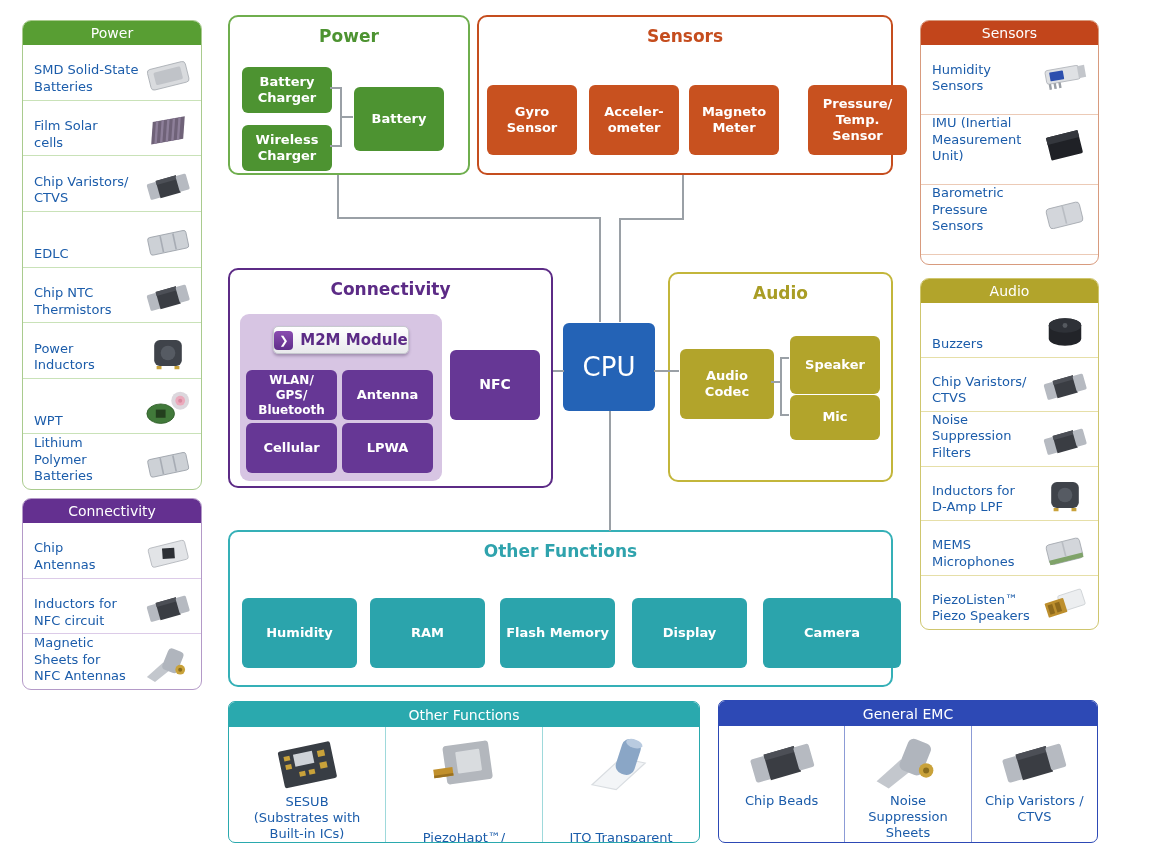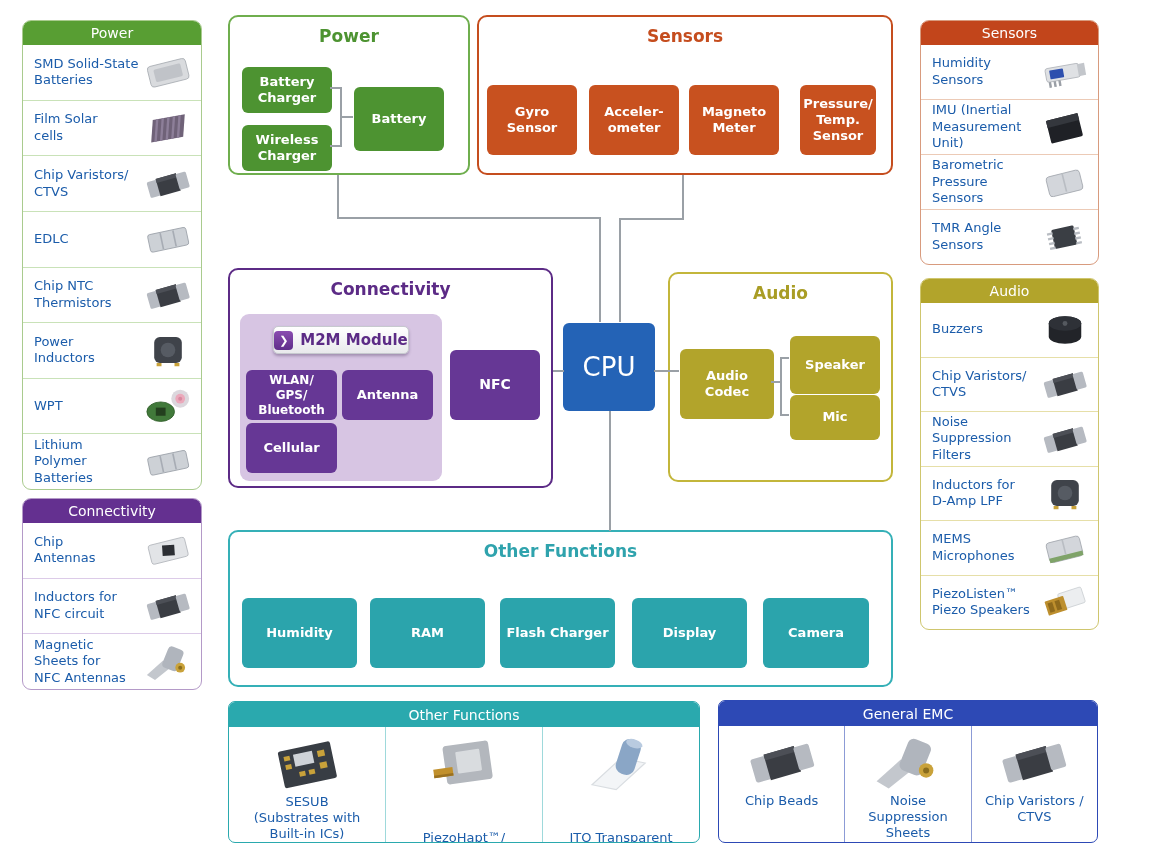--- a/index.html
+++ b/index.html
@@ -5,31 +5,31 @@
   html,body{margin:0;padding:0;background:#fff;}
   .canvas{position:relative;width:1161px;height:863px;background:#fff;
           font-family:"DejaVu Sans","Liberation Sans",sans-serif;overflow:hidden;border-radius:27px;}
 
   
   .spanel{position:absolute;background:#fff;border:1px solid;border-radius:9px;
           display:flex;flex-direction:column;overflow:hidden;box-sizing:border-box;}
   .phead{height:24px;flex:0 0 24px;color:#fff;font-size:14px;
          display:flex;align-items:center;justify-content:center;}
   .pbody{flex:1;display:flex;flex-direction:column;}
-  .prow{flex:1;display:flex;align-items:center;justify-content:space-between;
+  .prow{flex:1;display:flex;align-items:flex-end;justify-content:space-between;
         padding:4px 7px 4px 11px;min-height:0;}
   .plabel{color:#1b5caa;font-size:13px;line-height:1.28;white-space:pre-line;}
   .cmp{width:52px;height:42px;flex:0 0 auto;}
 
   .p-green{border-color:#a9cb8e;}   .p-green .phead{background:#589e33;}
   .p-green .prow + .prow{border-top:1px solid #c9e2b8;}
   .p-purple{border-color:#b49ac8;}  .p-purple .phead{background:#643090;}
   .p-purple .prow + .prow{border-top:1px solid #dccbe8;}
   .p-orange{border-color:#d89b7e;}  .p-orange .phead{background:#c2451b;}
-  .p-orange .prow + .prow{border-top:1px solid #eccab6;}
+  .p-orange .prow + .prow{border-top:1px solid #eccab6;margin-top:15px;}
   .p-olive{border-color:#cfc66e;}   .p-olive .phead{background:#b2a42b;}
   .p-olive .prow + .prow{border-top:1px solid #e6dfa8;}
 
   
   .bigbox{position:absolute;border:2px solid;border-radius:10px;background:#fff;box-sizing:border-box;}
   .btitle{text-align:center;font-weight:bold;font-size:17px;margin-top:9px;}
   .node{position:absolute;border-radius:6px;color:#fff;font-weight:bold;font-size:13px;
         display:flex;align-items:center;justify-content:center;text-align:center;
         white-space:pre-line;line-height:1.25;box-sizing:border-box;}
   .n-green{background:#4d9331;} .n-orange{background:#c8511f;} .n-purple{background:#663795;}
@@ -406,58 +406,59 @@
   </div>
 
   <div class="bigbox" style="left:477px;top:15px;width:416px;height:160px;border-color:#c54d1e">
     <div class="btitle" style="color:#c54d1e">Sensors</div>
     <div class="node n-orange" style="left:8px;top:68px;width:90px;height:70px">Gyro
 Sensor</div>
     <div class="node n-orange" style="left:110px;top:68px;width:90px;height:70px">Acceler-
 ometer</div>
     <div class="node n-orange" style="left:210px;top:68px;width:90px;height:70px">Magneto
 Meter</div>
-    <div class="node n-orange" style="left:321px;top:68px;width:76px;height:70px">Pressure/
+    <div class="node n-orange" style="left:329px;top:68px;width:99px;height:70px">Pressure/
 Temp.
 Sensor</div>
   </div>
 
   <div class="bigbox" style="left:228px;top:268px;width:325px;height:220px;border-color:#5c2b86">
     <div class="btitle" style="color:#5c2b86">Connectivity</div>
     <div class="subcontainer" style="left:10px;top:44px;width:202px;height:167px">
       <div class="m2m">
         <span class="m2m-ic">❯</span>
         <span class="m2m-tx">M2M Module</span>
       </div>
       <div class="node n-purple" style="left:6px;top:56px;width:91px;height:50px;font-size:12px">WLAN/
 GPS/
 Bluetooth</div>
       <div class="node n-purple" style="left:102px;top:56px;width:91px;height:50px">Antenna</div>
       <div class="node n-purple" style="left:6px;top:109px;width:91px;height:50px">Cellular</div>
+      <div class="node n-purple" style="left:102px;top:109px;width:91px;height:50px">LPWA</div>
     </div>
     <div class="node n-purple" style="left:220px;top:80px;width:90px;height:70px;font-size:14px">NFC</div>
   </div>
 
   <div class="cpu">CPU</div>
 
   <div class="bigbox" style="left:668px;top:272px;width:225px;height:210px;border-color:#c3b63b">
     <div class="btitle" style="color:#a99d25">Audio</div>
     <div class="node n-olive" style="left:10px;top:75px;width:94px;height:70px">Audio
 Codec</div>
     <div class="node n-olive" style="left:120px;top:62px;width:90px;height:58px">Speaker</div>
     <div class="node n-olive" style="left:120px;top:121px;width:90px;height:45px">Mic</div>
   </div>
 
   <div class="bigbox" style="left:228px;top:530px;width:665px;height:157px;border-color:#35b0b7">
     <div class="btitle" style="color:#2fa3ad">Other Functions</div>
     <div class="node n-teal" style="left:12px;top:66px;width:115px;height:70px">Humidity</div>
     <div class="node n-teal" style="left:140px;top:66px;width:115px;height:70px">RAM</div>
-    <div class="node n-teal" style="left:270px;top:66px;width:115px;height:70px">Flash Charger</div>
+    <div class="node n-teal" style="left:270px;top:66px;width:115px;height:70px">Flash Memory</div>
     <div class="node n-teal" style="left:402px;top:66px;width:115px;height:70px">Display</div>
-    <div class="node n-teal" style="left:533px;top:66px;width:106px;height:70px">Camera</div>
+    <div class="node n-teal" style="left:533px;top:66px;width:138px;height:70px">Camera</div>
   </div>
 
   <div class="bpanel b-teal" style="left:228px;top:701px;width:472px;height:142px">
     <div class="bhead">Other Functions</div>
     <div class="bbody">
       <div class="bcol">
         <svg class="cmp2" viewBox="0 0 64 48">
             <use href="#sym-pcb"></use>
           </svg>
         <span class="blabel">SESUB

